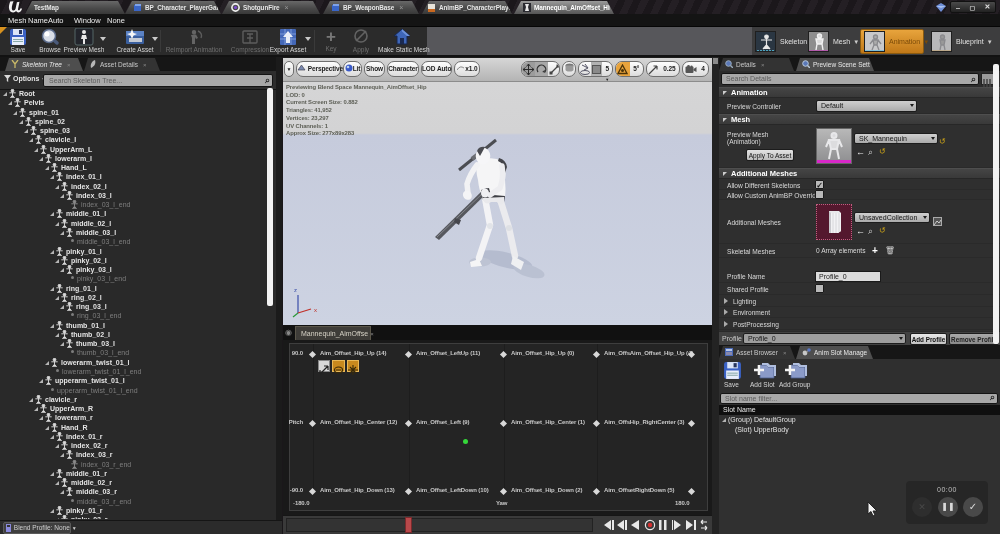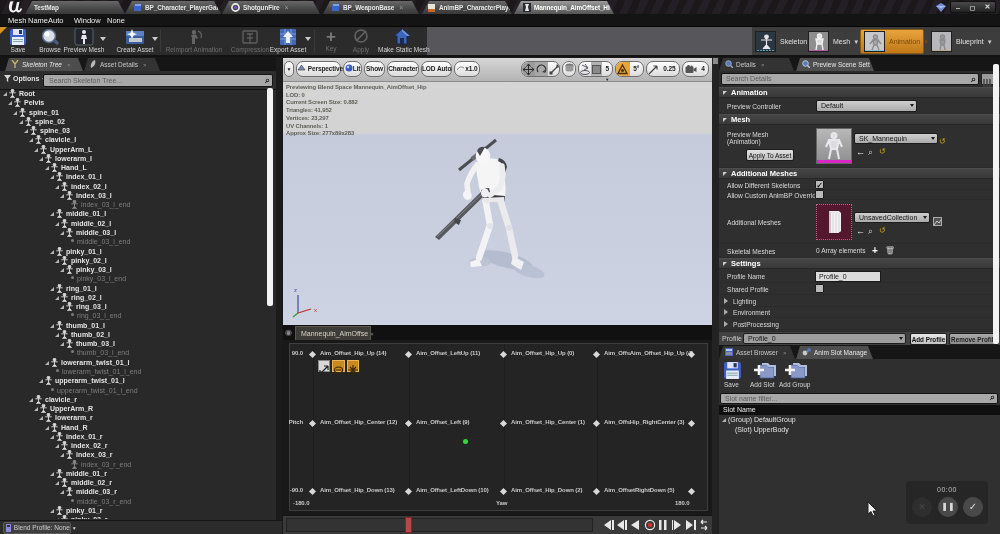--- a/index.html
+++ b/index.html
@@ -624,21 +624,20 @@
 <div class="abs" style="left:214px;top:17px;width:9px;height:9px;border:1px solid #aaa;background:#555"><svg width="7" height="7">
             <path d="M0 7 L3 3 L5 5 L7 2" stroke="#ccc" stroke-width="1" fill="none"></path>
           </svg></div>
 </div>
 <div class="drow" style="top:187px;height:14px;">
         <span class="dlab">Skeletal Meshes</span>
         <span style="position:absolute;left:97px;top:3px;">0 Array elements</span>
         <span style="position:absolute;left:153px;top:1px;color:#fff;font-size:10px;font-weight:bold">+</span>
         <span style="position:absolute;left:166px;top:2px;color:#ccc;font-size:8px">🗑</span>
       </div>
-<div class="sechead" style="top:201px;">Settings</div>
 <div class="drow" style="top:213px;height:13px;">
         <span class="dlab">Profile Name</span>
         <div class="abs" style="left:96px;top:1px;width:66px;height:11px;background:#dcdcdc;border:1px solid #1a1a1a;color:#222;font-size:7px;line-height:10px;padding-left:3px;">Profile_0</div>
       </div>
 <div class="drow" style="top:226px;height:12px;">
         <span class="dlab">Shared Profile</span>
         <div class="cb" style="left:96px;top:1px;"></div>
       </div>
 <div class="drow" style="top:238px;height:12px;">
         <span class="dlab" style="left:14px;">Lighting</span>

